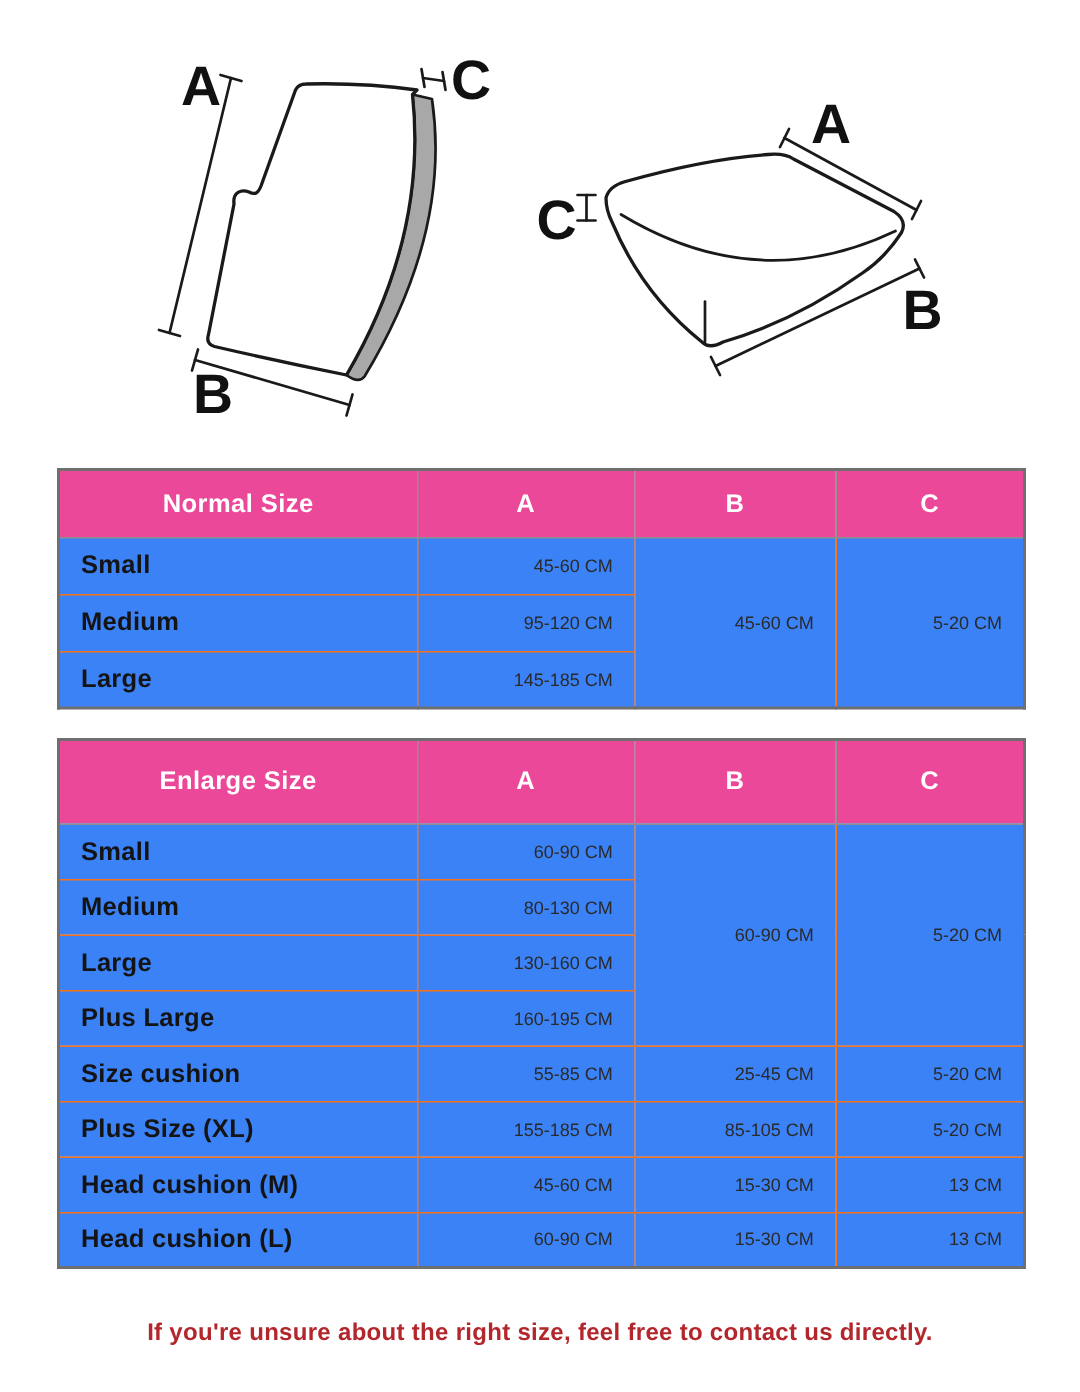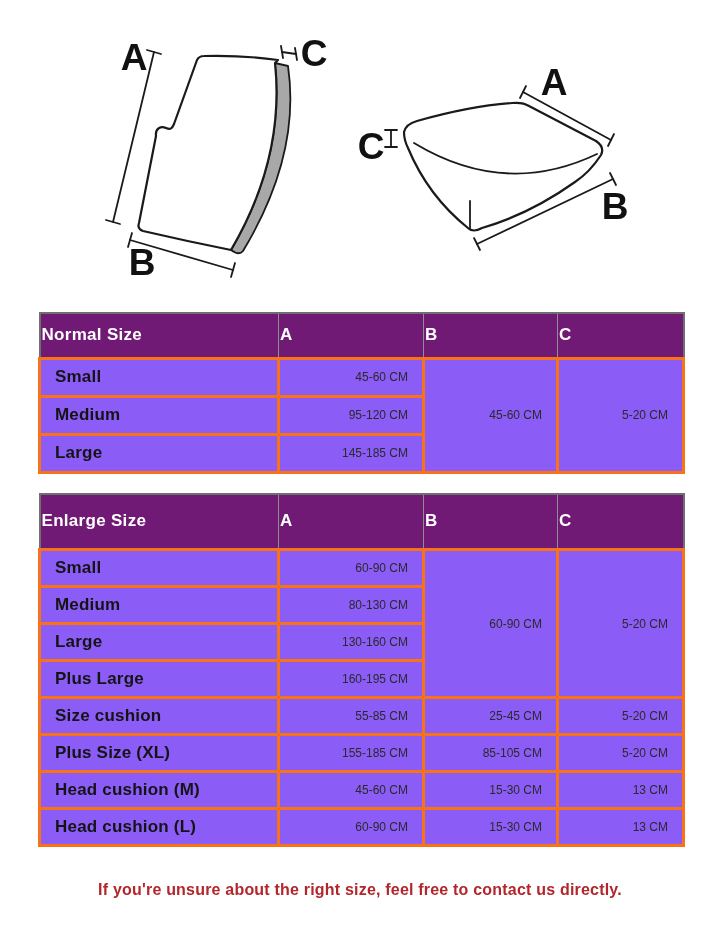--- a/index.html
+++ b/index.html
@@ -18,33 +18,33 @@
     margin-left:38px;
     border:2px solid #6f6f6f;
   }
   #normal-table{margin-top:12px;}
   #enlarge-table{margin-top:19px;}
   .size-table col.c0{width:239px;}
   .size-table col.c1{width:145px;}
   .size-table col.c2{width:134px;}
   .size-table col.c3{width:126px;}
   .size-table th{
-    background:#701a75;color:#ffffff;
+    background:#ec4899;color:#ffffff;
     font-weight:bold;font-size:17px;
-    text-align:left;border:1px solid #8f8f8f;
+    text-align:center;border:1px solid #8f8f8f;
     letter-spacing:0.3px;
     margin-left:39px;
   }
   #normal-table thead tr{height:45px;}
   #enlarge-table thead tr{height:56px;}
   #normal-table tbody tr{height:38px;}
   #enlarge-table tbody tr{height:37px;}
   .size-table td{
-    border:3px solid #f97316;
-    background:#8b5cf6;
+    border:1px solid #f97316;
+    background:#3b82f6;
     vertical-align:middle;
   }
   .size-table td.lbl{
     font-weight:bold;font-size:17px;color:#141414;
     text-align:left;padding-left:14px;letter-spacing:0.2px;
   }
   .size-table td.val{
     font-size:12px;color:#2a2a2a;
     text-align:right;padding-right:14px;
   }

